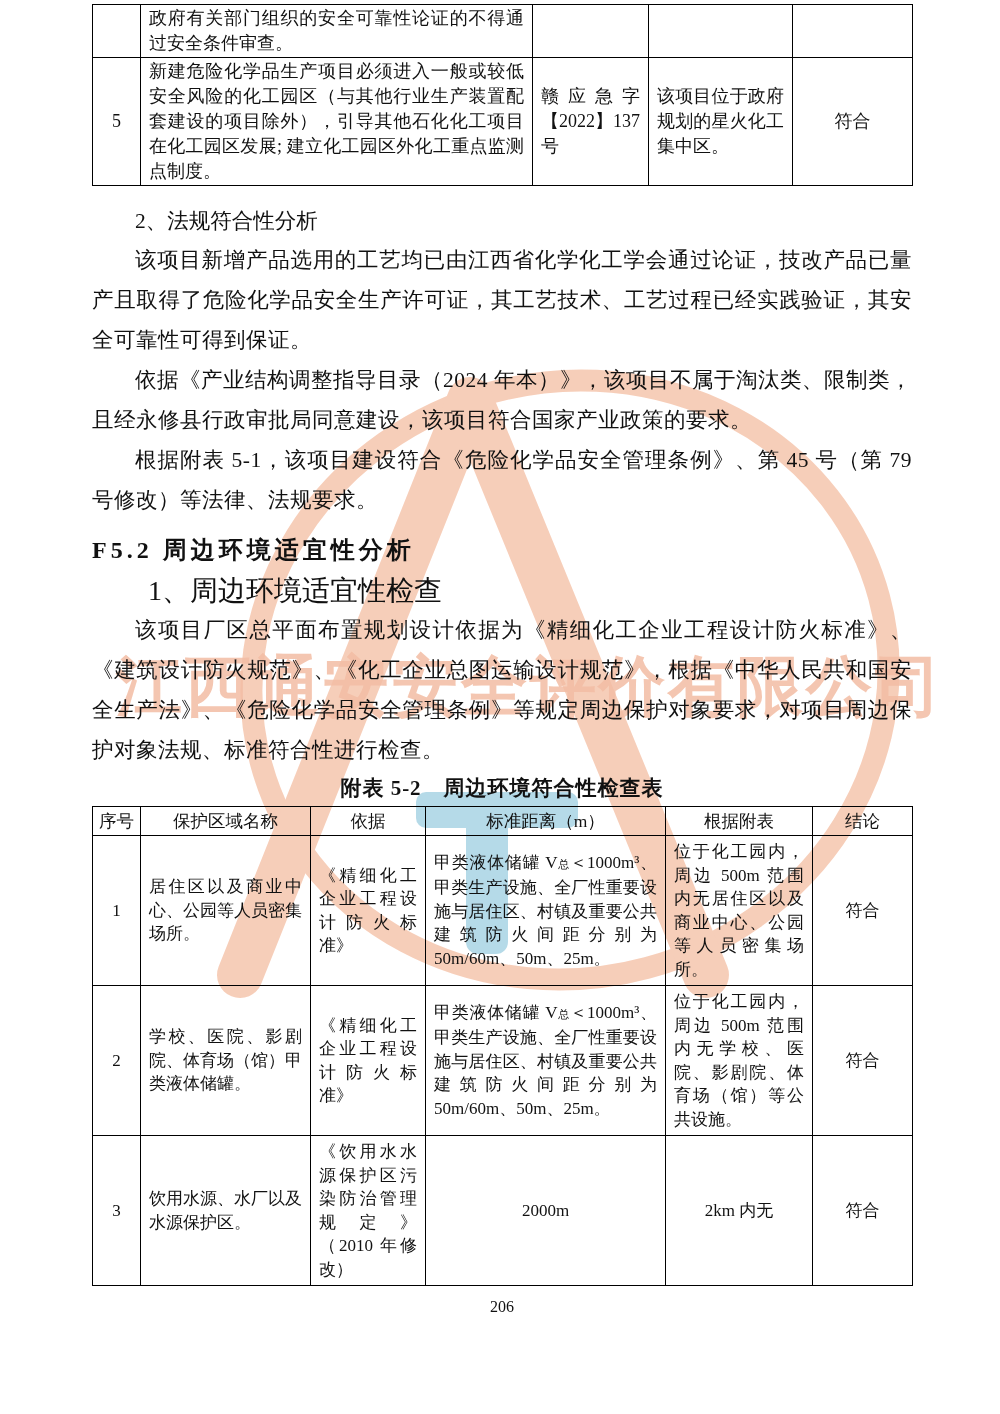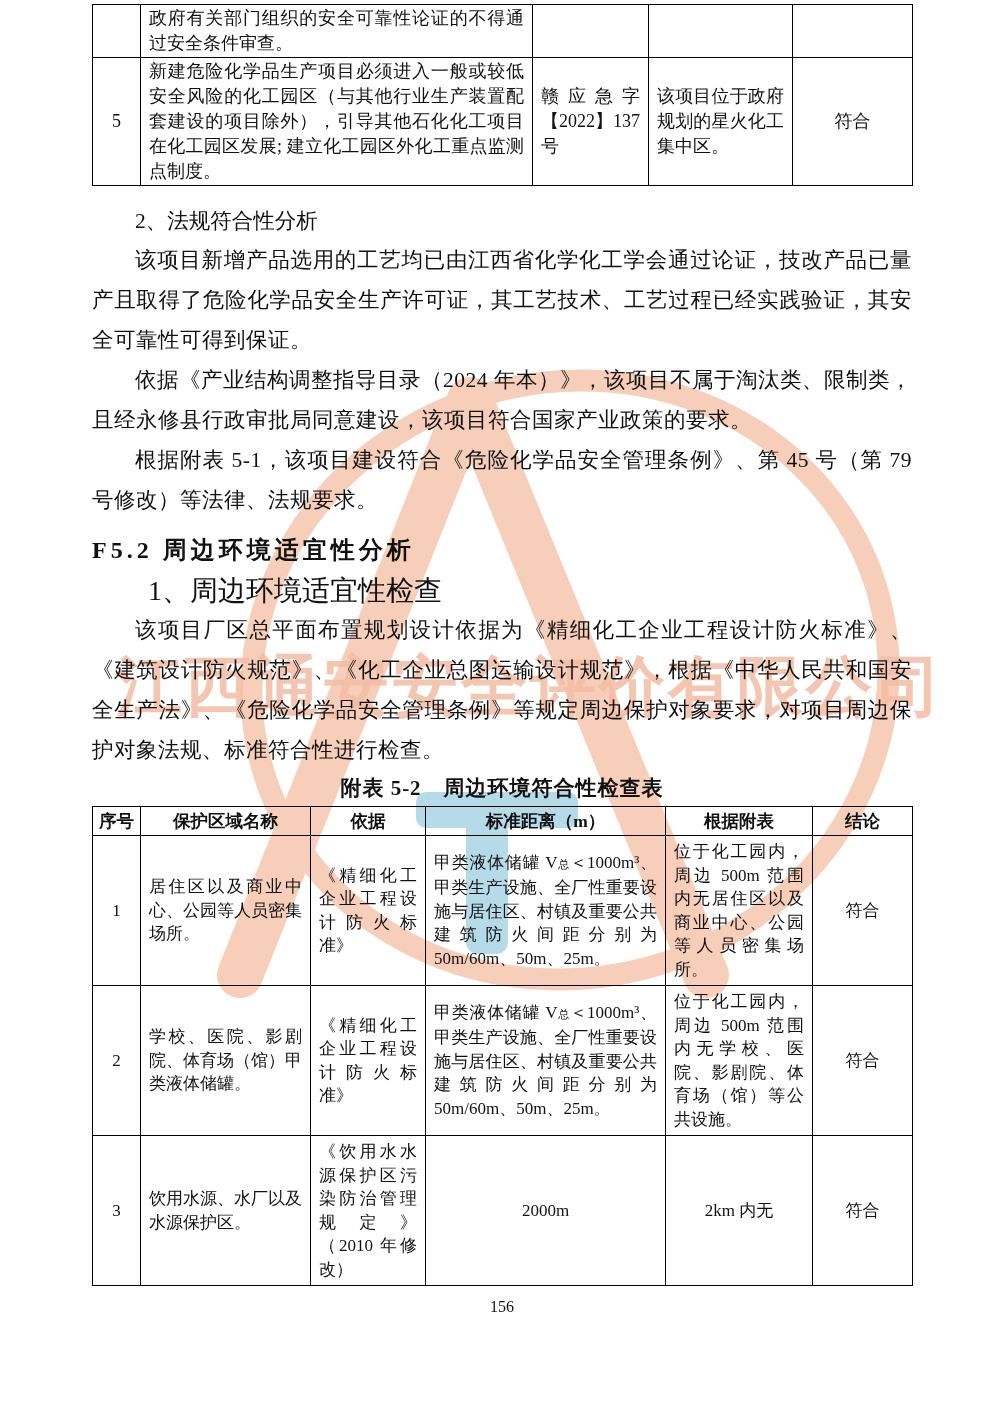--- a/index.html
+++ b/index.html
@@ -28,21 +28,21 @@
     margin-top:84px; padding-bottom:3px; border-bottom:2px solid #000;
     font-weight:bold; font-size:12.5px; line-height:16px;
   }
   table { border-collapse:collapse; table-layout:fixed; width:820px; }
   td, th { border:1.8px solid #000; vertical-align:middle; overflow:hidden;text-align:center; }
   .t1 { margin-top:4px; }
   .t1 td { font-size:18px; line-height:25px; padding:1px 8px; }
   .t1 tr.r-part { height:52px; }
   .t1 tr.r5 { height:100px; }
   .t2 { margin-top:2px; }
-  .t2 th { font-size:17.5px; height:27px; padding:2px 4px; font-weight:bold; text-align:center; }
+  .t2 th { font-size:17.5px; height:27px; padding:2px 4px; font-weight:normal; text-align:center; }
   .t2 td { font-size:17px; line-height:23.5px; padding:4px 8px; }
   .t2 tr.r1 { height:140px; }
   .t2 tr.r2 { height:142px; }
   .t2 tr.r3 { height:100px; }
   .center { text-align:center; }
   .just { text-align:justify; }
   .subchar { font-size:11px; }
   .s1 { margin:16px 0 0; text-indent:2em; font-size:21.5px; line-height:38px; }
   p.body { font-size:21.5px; line-height:40px; text-align:justify; text-indent:2em; letter-spacing:.5px; }
   .f52 { margin:10px 0 0; font-size:24px; font-weight:bold; letter-spacing:4px; line-height:40px; }
@@ -147,15 +147,15 @@
         <td class="center">3</td>
         <td class="just">饮用水源、水厂以及水源保护区。</td>
         <td class="just">《饮用水水源保护区污染防治管理规定》（2010 年修改）</td>
         <td class="center">2000m</td>
         <td>2km 内无</td>
         <td class="center">符合</td>
       </tr>
     </tbody>
       </table>
 
-    <div class="page-num">156</div>
+    <div class="page-num">206</div>
   </div>
 </div>
 
 </body></html>

